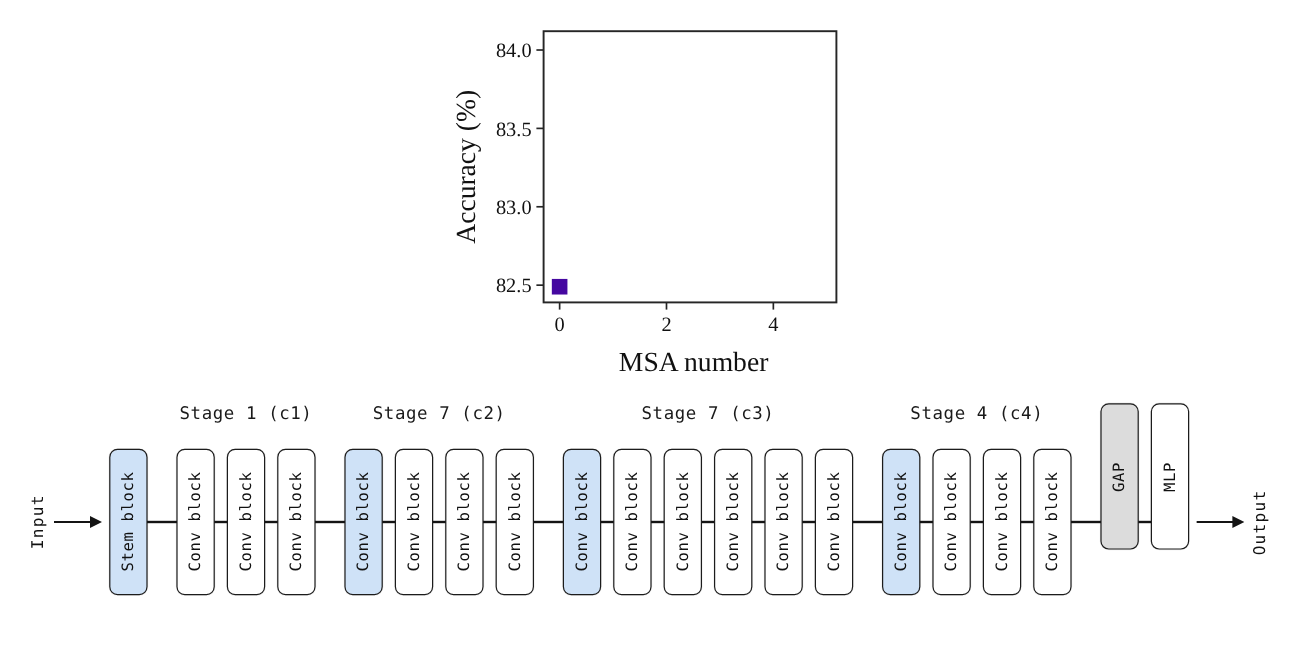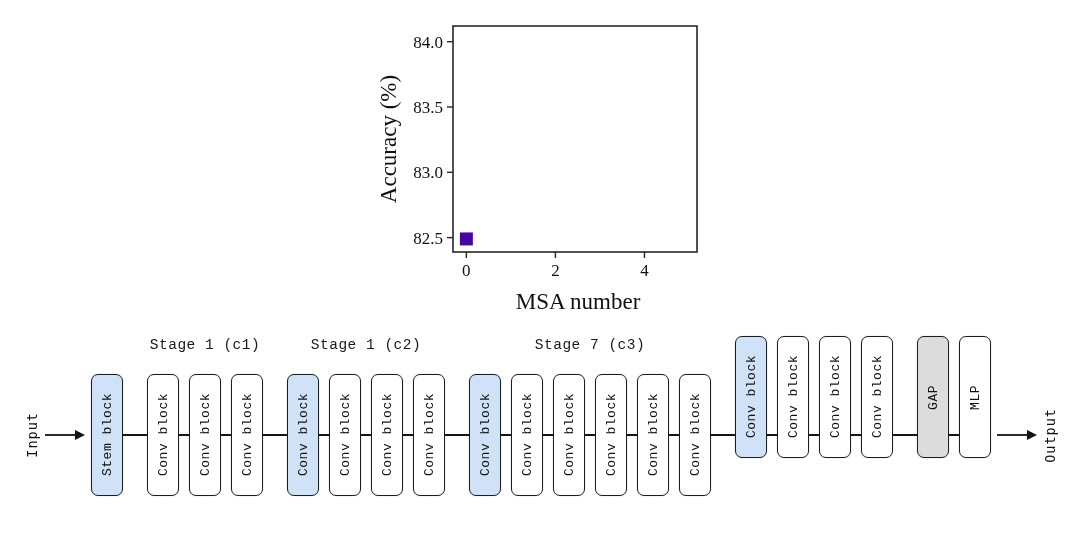--- a/index.html
+++ b/index.html
@@ -29,21 +29,21 @@
   }
   .arrow-svg { display:block; }
 
   #groups {
     position:relative; display:flex; gap:24px; align-items:flex-start;
   }
   .center-line {
     position:absolute; left:1px; right:1px; top:98px; height:2px;
     background:#141414; z-index:0;
   }
-  .group { position:relative; z-index:1; display:flex; flex-direction:column; align-items:center;font-family:Liberation Mono, monospace; }
+  .group { position:relative; z-index:1; display:flex; flex-direction:column; align-items:center; }
   .group-label {
     height:38px; font-size:14.5px; color:#1a1a1a; white-space:nowrap;
     display:flex; justify-content:center; align-items:flex-start; line-height:19px;
     letter-spacing:0.5px;
   }
   .group-blocks { display:flex; gap:10px; }
   .block {
     width:32px; height:122px; border:1.8px solid #1c1c1c; border-radius:7px;
     background:#fff; display:flex; align-items:center; justify-content:center;
     box-shadow:0 0 0 0.5px rgba(0,0,0,0.08);
@@ -108,21 +108,21 @@
             </div>
             <div class="block" style="background: rgb(255, 255, 255);">
               <span class="vtext">Conv block</span>
             </div>
             <div class="block" style="background: rgb(255, 255, 255);">
               <span class="vtext">Conv block</span>
             </div>
           </div>
         </div>
         <div class="group">
-          <div class="group-label">Stage 1 (c2)</div>
+          <div class="group-label">Stage 7 (c2)</div>
           <div class="group-blocks">
             <div class="block" style="background: rgb(207, 226, 247);">
               <span class="vtext">Conv block</span>
             </div>
             <div class="block" style="background: rgb(255, 255, 255);">
               <span class="vtext">Conv block</span>
             </div>
             <div class="block" style="background: rgb(255, 255, 255);">
               <span class="vtext">Conv block</span>
             </div>
@@ -148,20 +148,21 @@
             </div>
             <div class="block" style="background: rgb(255, 255, 255);">
               <span class="vtext">Conv block</span>
             </div>
             <div class="block" style="background: rgb(255, 255, 255);">
               <span class="vtext">Conv block</span>
             </div>
           </div>
         </div>
         <div class="group">
+          <div class="group-label">Stage 4 (c4)</div>
           <div class="group-blocks">
             <div class="block" style="background: rgb(207, 226, 247);">
               <span class="vtext">Conv block</span>
             </div>
             <div class="block" style="background: rgb(255, 255, 255);">
               <span class="vtext">Conv block</span>
             </div>
             <div class="block" style="background: rgb(255, 255, 255);">
               <span class="vtext">Conv block</span>
             </div>

